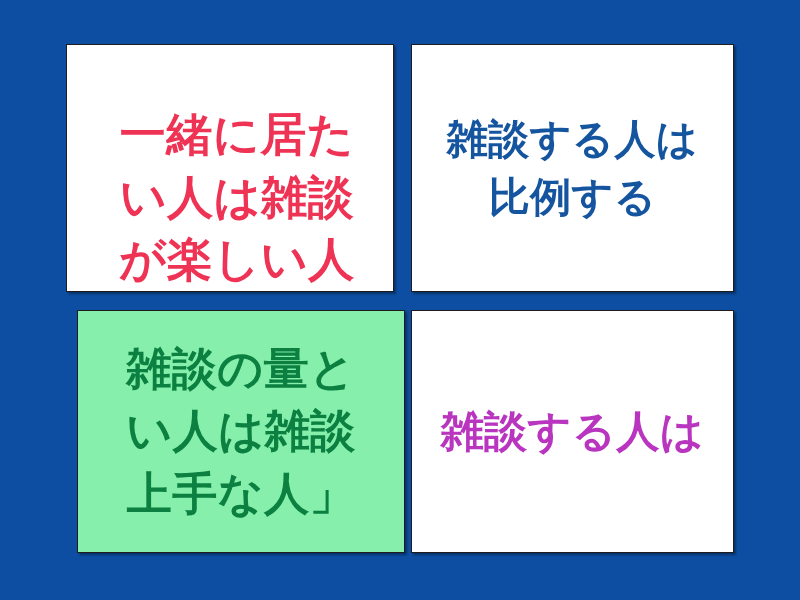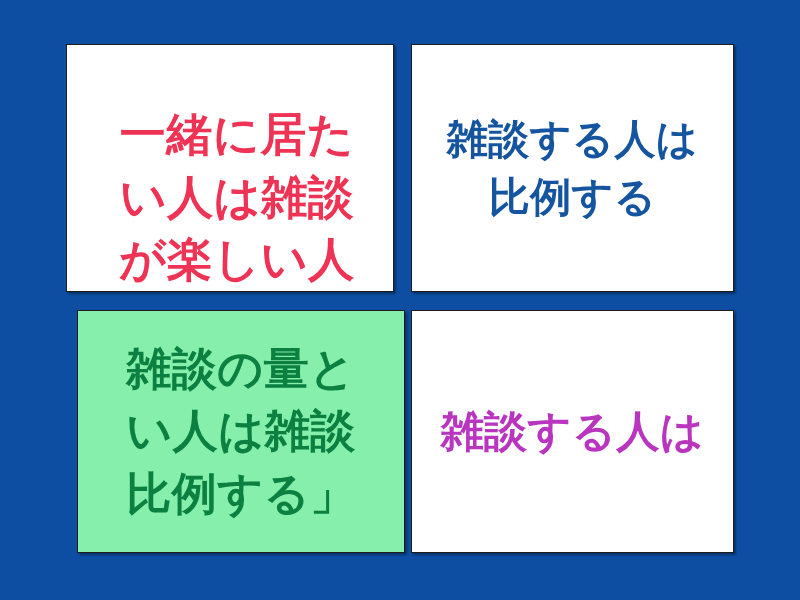--- a/index.html
+++ b/index.html
@@ -83,21 +83,21 @@
     <div class="card-text" style="color: rgb(21, 85, 159);">
       <span class="line">雑談する人は</span>
       <span class="line">比例する</span>
     </div>
   </div>
 
   <div class="card" id="card-3" style="background: #86efac; border-color: rgb(29, 29, 29); margin-left: 11px;">
     <div class="card-text" style="color: rgb(11, 128, 64);">
       <span class="line">雑談の量と</span>
       <span class="line">い人は雑談</span>
-      <span class="line">比例する」</span>
+      <span class="line">上手な人」</span>
     </div>
   </div>
 
   <div class="card" id="card-4" style="background: rgb(255, 255, 255); border-color: rgb(29, 29, 29);">
     <div class="card-text" style="color: rgb(185, 53, 192);">
       <span class="line">雑談する人は</span>
     </div>
   </div>
 
 </div>

